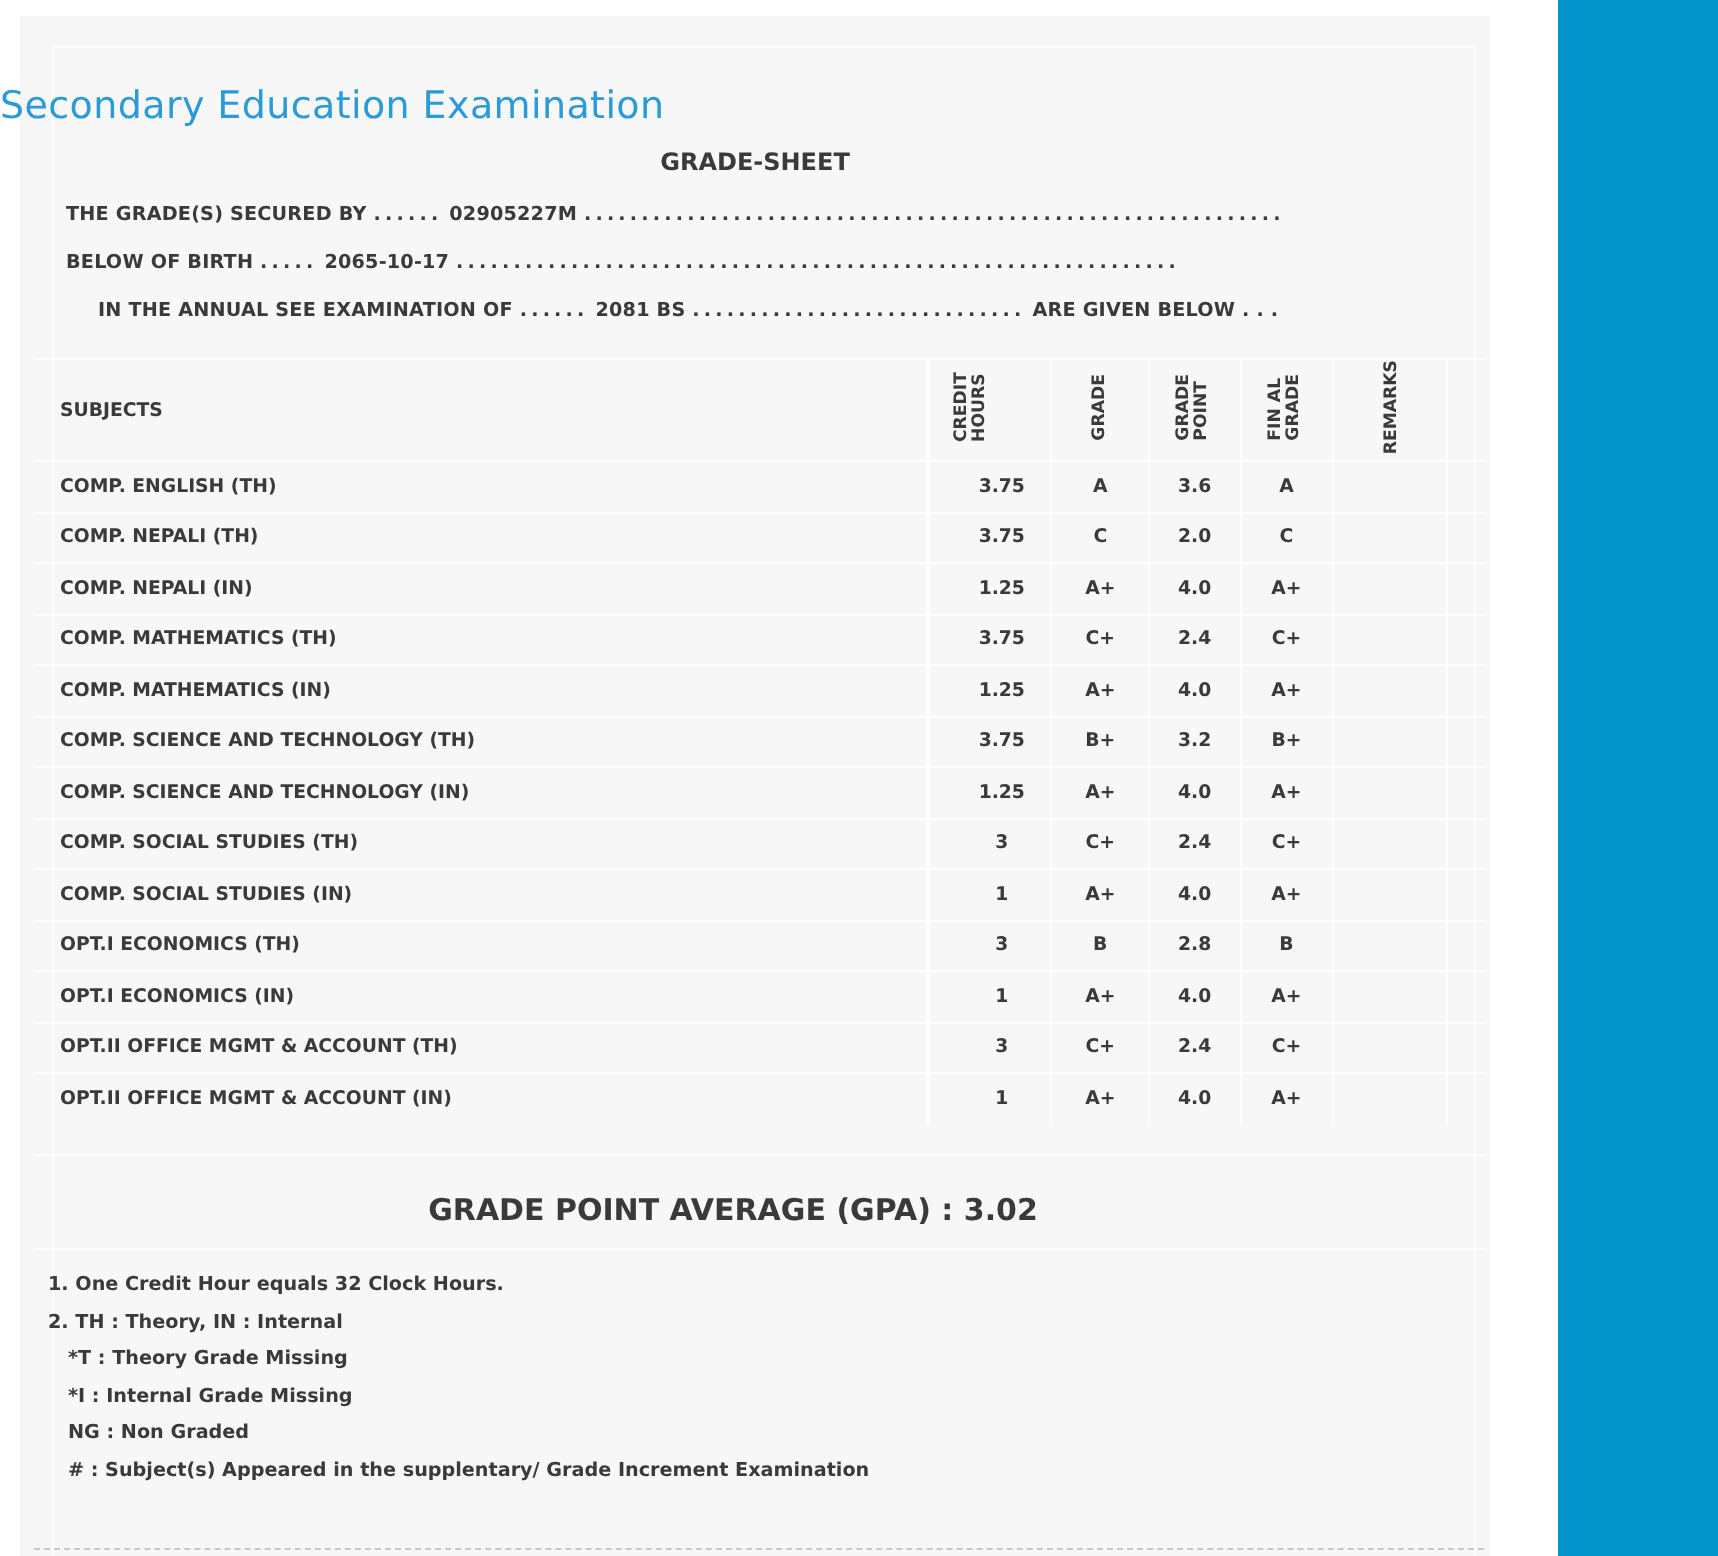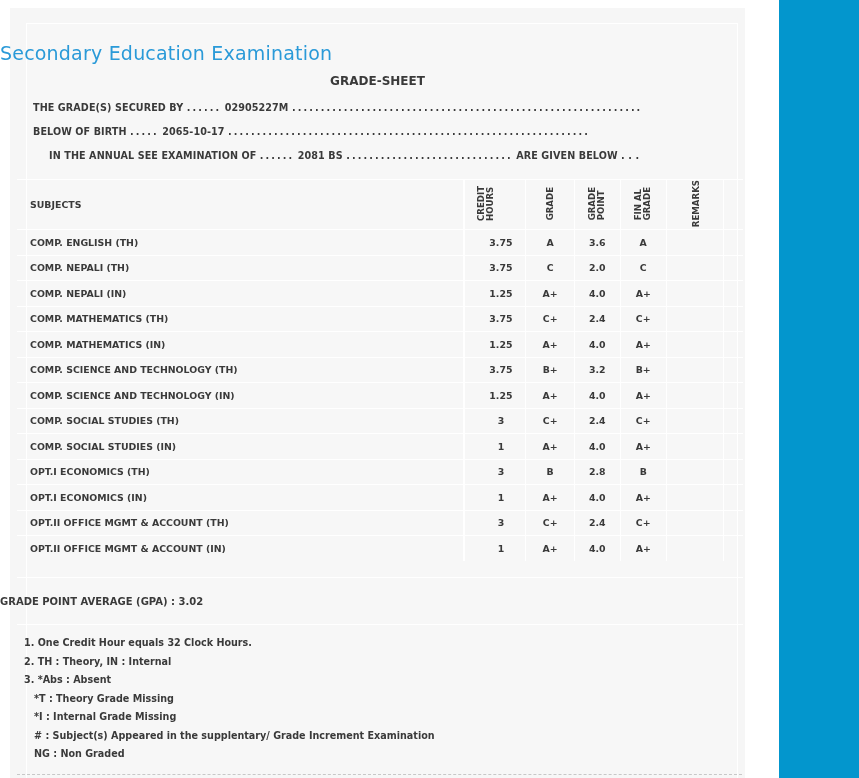--- a/index.html
+++ b/index.html
@@ -52,22 +52,22 @@
   table.grades .c-gp { width: 46px; border-left: 1px solid #ffffff; text-align: center; }
   table.grades .c-fg { width: 47px; border-left: 1px solid #ffffff; text-align: center; }
   table.grades .c-rm { width: 59px; border-left: 1px solid #ffffff; }
   table.grades .c-pad { width: 20px; border-left: 1px solid #ffffff; }
   .vhead {
     display: inline-block; writing-mode: vertical-rl; transform: rotate(180deg);
     font-size: 8.6px; line-height: 9px; text-align: left; font-weight: bold;
     white-space: pre-line;
   }
   .gpa {
-    position: absolute; left: 0; top: 596px; width: 733px; text-align: left;
-    font-size: 10px; font-weight: bold; color: #3a3a3a;
+    position: absolute; left: 0; top: 596px; width: 733px; text-align: center;
+    font-size: 15px; font-weight: bold; color: #3a3a3a;
   }
   .gpa-sep { position: absolute; left: 17px; top: 624px; width: 726px; height: 1px; background: #ffffff; }
   .gpa-top { position: absolute; left: 17px; top: 577px; width: 726px; height: 1px; background: #ffffff; }
   .notes {
     position: absolute; left: 24px; top: 634px; font-size: 9.6px; color: #3a3a3a;
     line-height: 18.5px; font-weight: bold;
   }
   .notes .indent { padding-left: 10px; }
   .dashline {
     position: absolute; left: 17px; top: 774px; width: 725px; height: 0;
@@ -245,20 +245,19 @@
 <div class="gpa-top"></div>
 <div class="gpa">
   <span>GRADE POINT AVERAGE (GPA) :</span>
   <span>3.02</span>
 </div>
 <div class="gpa-sep"></div>
 
 <div class="notes">
   <div>1. One Credit Hour equals 32 Clock Hours.</div>
   <div>2. TH : Theory, IN : Internal</div>
-  <div>3. *Abs : Absent</div>
   <div class="indent">*T : Theory Grade Missing</div>
   <div class="indent">*I : Internal Grade Missing</div>
+  <div class="indent">NG : Non Graded</div>
   <div class="indent"># : Subject(s) Appeared in the supplentary/ Grade Increment Examination</div>
-  <div class="indent">NG : Non Graded</div>
 </div>
 
 <div class="dashline"></div>
 
 </body></html>

